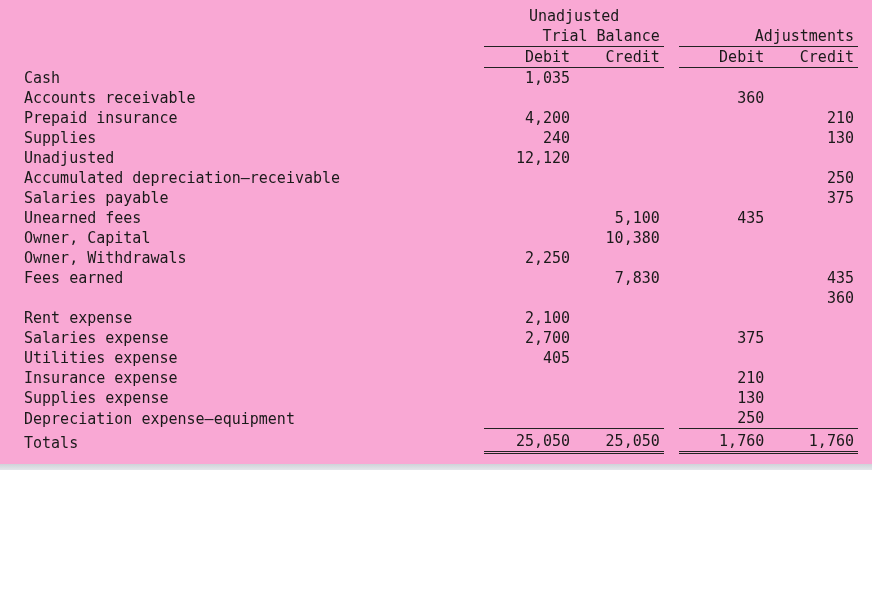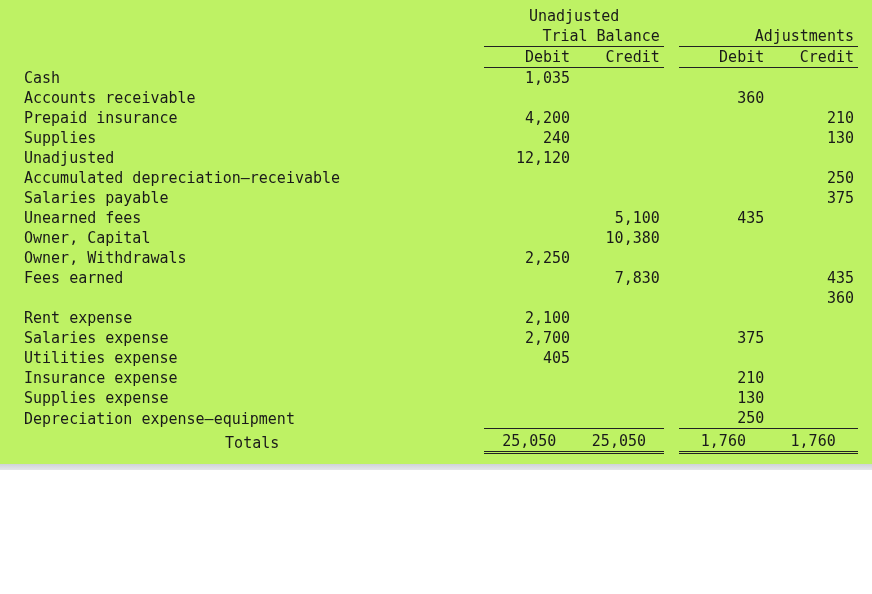--- a/index.html
+++ b/index.html
@@ -8,21 +8,21 @@
     font-family: "Lucida Console", "Consolas", monospace;
     font-size: 15px;
     color: #1a1a1a;
     background: #fff;
   }
   .wrap {
     width: 872px;
     box-sizing: border-box;
   }
   .sheet {
-    background: #bef264;
+    background: #f9a8d4;
     padding: 6px 14px 10px 20px;
   }
   table {
     border-collapse: collapse;
     width: 100%;
     table-layout: fixed;
   }
   td, th {
     padding: 1px 4px;
     font-weight: normal;
@@ -31,21 +31,21 @@
   }
   col.acct { width: 440px; }
   col.num  { width: 85px; }
   col.gap  { width: 14px; }
   .c { text-align: center; }
   .r { text-align: right; }
   .l { text-align: left; }
   .ul { border-bottom: 1.2px solid #222; text-align: right; }
   .tline-top    { border-top: 1.2px solid #222; }
   .dbl { border-bottom: 3.5px double #222; }
-  .totals-row td { padding-top: 3px; text-align: center; }
+  .totals-row td { padding-top: 3px; }
   .spacer-bottom {
     height: 6px;
     background: linear-gradient(#cfd3d9, #e5e7eb);
   }
 </style>
 </head>
 <body>
 
 <div class="wrap">
   <div class="sheet">

